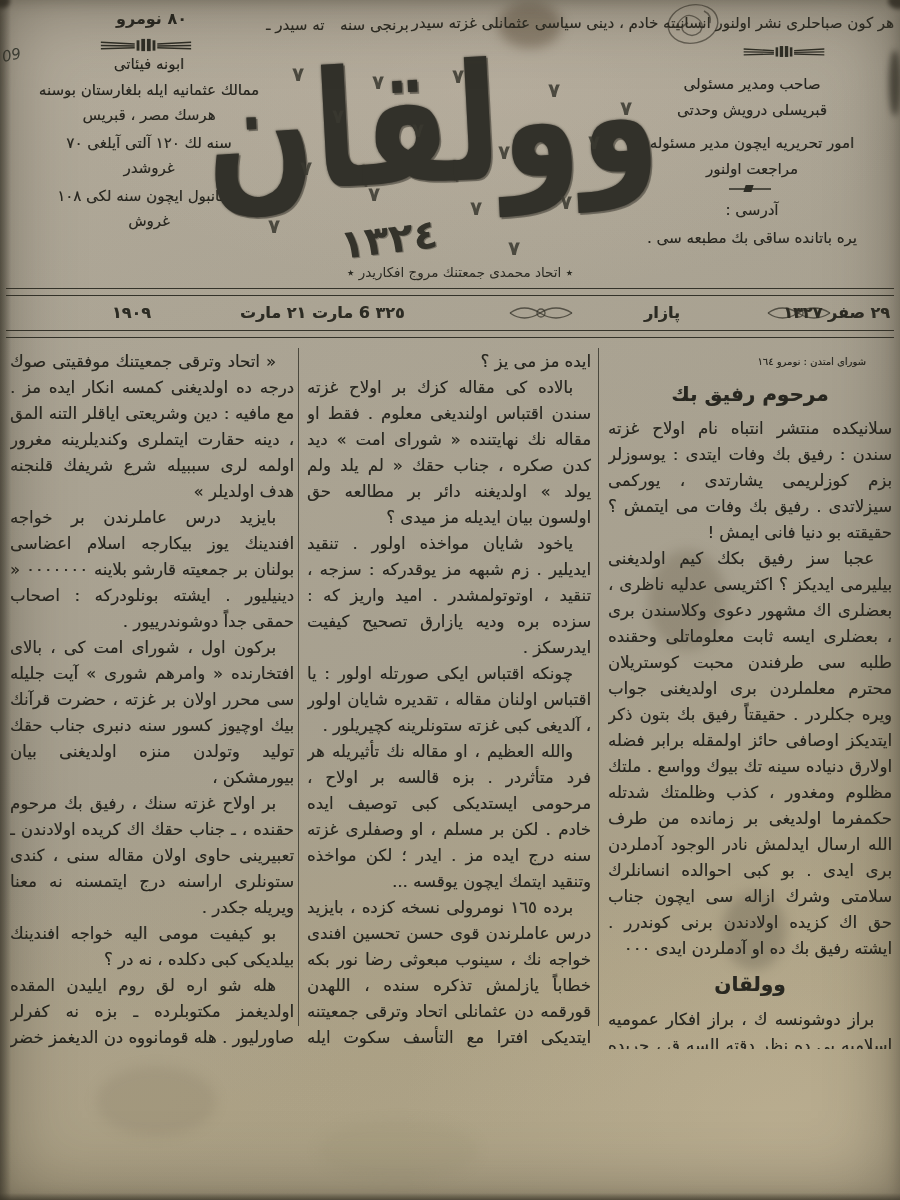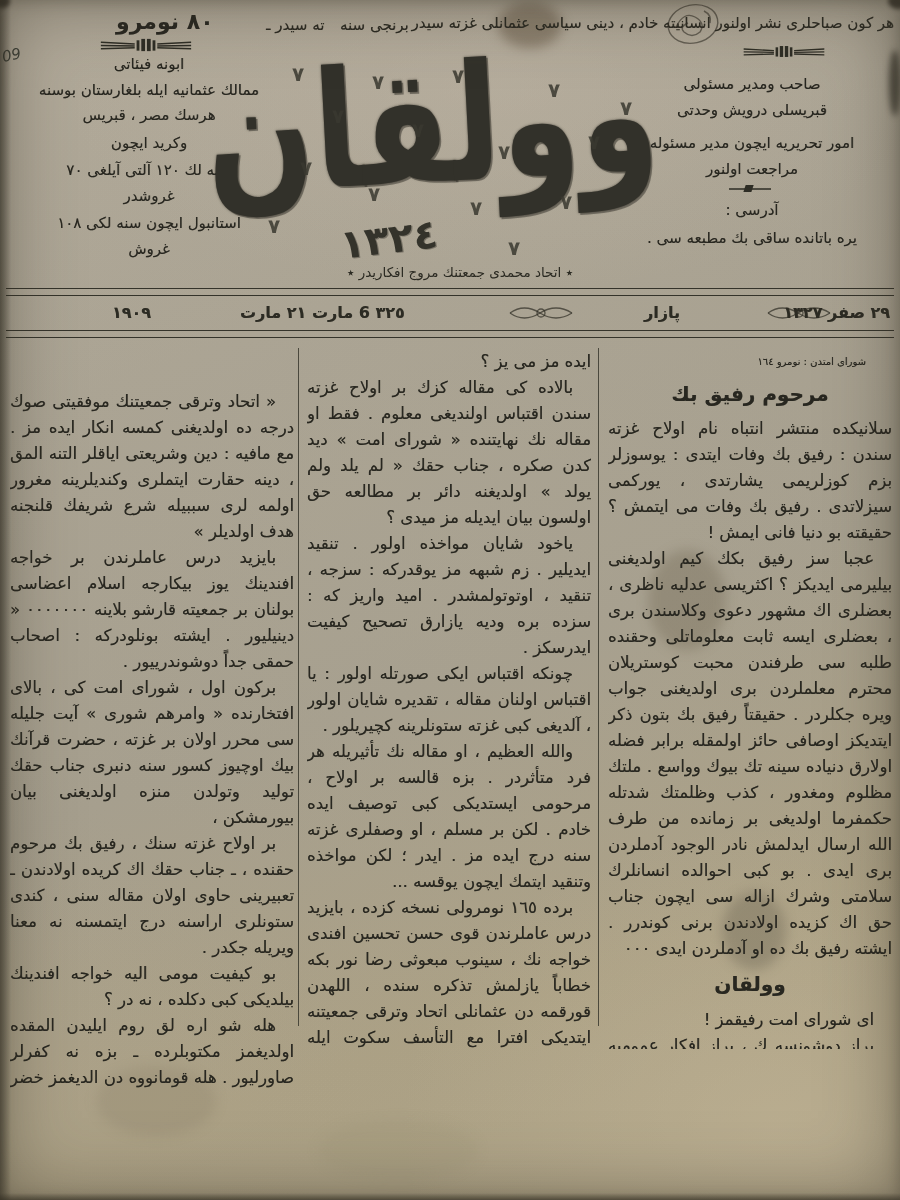--- a/index.html
+++ b/index.html
@@ -18,21 +18,21 @@
   .edge-left{position:absolute;left:0;top:0;width:11px;height:1200px;pointer-events:none;
     background:linear-gradient(to right, rgba(42,39,30,.55), rgba(42,39,30,0));}
   .edge-bottom{position:absolute;left:0;top:1193px;width:900px;height:7px;pointer-events:none;
     background:linear-gradient(to bottom, rgba(60,54,40,0), rgba(48,44,33,.6));}
   .corner{position:absolute;pointer-events:none;border-radius:50%;filter:blur(2px);background:rgba(25,23,18,.75);}
   .smudge{position:absolute;pointer-events:none;border-radius:50%;filter:blur(3px);}
   .stain{position:absolute;pointer-events:none;border-radius:50%;filter:blur(6px);}
 
   .topstrip span{position:absolute;white-space:nowrap;font-size:15px;color:#2b2a22;
     text-shadow:.3px .3px .5px rgba(40,38,30,.5);}
-  .issue-no{position:absolute;left:116px;top:9px;font-size:22px;font-weight:bold;white-space:nowrap;}
+  .issue-no{position:absolute;left:116px;top:9px;font-size:16px;font-weight:bold;white-space:nowrap;}
   .margin-note{position:absolute;left:2px;top:46px;font-size:15px;font-style:italic;
     color:#3d4038;transform:rotate(-12deg);font-family:"DejaVu Sans",sans-serif;}
 
   .hdr-block{position:absolute;text-align:center;font-size:15px;line-height:25.5px;
     text-shadow:.3px .3px .5px rgba(40,38,30,.45);}
   .hdr-block .ln{display:block;}
 
   .masthead-title{position:absolute;left:250px;top:30px;width:400px;text-align:center;
     font-size:122px;font-weight:bold;color:#32312a;line-height:190px;
     transform:rotate(-3deg) scale(1.04,1.32);transform-origin:center;
@@ -107,21 +107,20 @@
         <rect x="45" y="1.5" width="4" height="13"></rect>
       <rect x="51" y="1.5" width="4" height="13"></rect>
         <rect x="57" y="3" width="3" height="11"></rect>
     </g>
   </svg>
 
   <div class="hdr-block" style="left:8px;top:52px;width:282px;">
     <span class="ln">ابونه فيئاتى</span>
     <span class="ln">ممالك عثمانيه ايله بلغارستان بوسنه</span>
     <span class="ln">هرسك مصر ، قبريس</span>
-    <span class="ln" style="margin-top:2px;">وكريد ايچون</span>
     <span class="ln" style="margin-top:2px;">سنه لك ١٢٠ آلتى آيلغى ٧٠</span>
     <span class="ln">غروشدر</span>
     <span class="ln" style="margin-top:2px;">استانبول ايچون سنه لكى ١٠٨</span>
     <span class="ln">غروش</span>
   </div>
 
   <svg style="position:absolute;left:742px;top:44px;" width="84" height="15" viewBox="0 0 100 16">
     <g stroke="#2e2d25" stroke-width="1.6" fill="none">
       <path d="M2 5 L38 7"></path>
         <path d="M2 8.5 L38 9"></path>
@@ -202,34 +201,33 @@
 
   <div class="vrule" style="left:598px;"></div>
   <div class="vrule" style="left:298px;"></div>
 
   <div class="col" style="left:608px;width:284px;">
     <div class="kicker">شوراى امتدن : نومرو ١٦٤</div>
     <div class="headline">مرحوم رفيق بك</div>
     <p class="noindent">سلانيكده منتشر انتباه نام اولاح غزته سندن : رفيق بك وفات ايتدى : يوسوزلر بزم كوزلريمى يشارتدى ، يوركمى سيزلاتدى . رفيق بك وفات مى ايتمش ؟ حقيقته بو دنيا فانى ايمش !</p>
     <p class="gap-s">عجبا سز رفيق بكك كيم اولديغنى بيليرمى ايديكز ؟ اكثريسى عدليه ناظرى ، بعضلرى اك مشهور دعوى وكلاسندن برى ، بعضلرى ايسه ثابت معلوماتلى وحقنده طلبه سى طرفندن محبت كوستريلان محترم معلملردن برى اولديغنى جواب ويره جكلردر . حقيقتاً رفيق بك بتون ذكر ايتديكز اوصافى حائز اولمقله برابر فضله اولارق دنياده سينه تك بيوك وواسع . ملتك مظلوم ومغدور ، كذب وظلمتك شدتله حكمفرما اولديغى بر زمانده من طرف الله ارسال ايدلمش نادر الوجود آدملردن برى ايدى . بو كبى احوالده انسانلرك سلامتى وشرك ازاله سى ايچون جناب حق اك كزيده اولادندن برنى كوندرر . ايشته رفيق بك ده او آدملردن ايدى ٠٠٠</p>
     <div class="subhead">وولقان</div>
-    <p>اى شوراى امت رفيقمز !</p>
     <p class="gap-s">براز دوشونسه ك ، براز افكار عموميه اسلاميه يى ده نظر دقته السه ق ، جريده لريمزك ستونلرينه ، برازدها كوزل مقاله لر درج</p>
   </div>
 
   <div class="col" style="left:307px;width:284px;">
     <p class="noindent">ايده مز مى يز ؟</p>
     <p>بالاده كى مقاله كزك بر اولاح غزته سندن اقتباس اولنديغى معلوم . فقط او مقاله نك نهايتنده « شوراى امت » ديد كدن صكره ، جناب حقك « لم يلد ولم يولد » اولديغنه دائر بر مطالعه حق اولسون بيان ايديله مز ميدى ؟</p>
     <p class="gap-s">ياخود شايان مواخذه اولور . تنقيد ايديلير . زم شبهه مز يوقدركه : سزجه ، تنقيد ، اوتوتولمشدر . اميد واريز كه : سزده بره وديه يازارق تصحيح كيفيت ايدرسكز .</p>
     <p class="gap-s">چونكه اقتباس ايكى صورتله اولور : يا اقتباس اولنان مقاله ، تقديره شايان اولور ، آلديغى كبى غزته ستونلرينه كچيريلور .</p>
     <p class="gap-s">والله العظيم ، او مقاله نك تأثيريله هر فرد متأثردر . بزه قالسه بر اولاح ، مرحومى ايستديكى كبى توصيف ايده خادم . لكن بر مسلم ، او وصفلرى غزته سنه درج ايده مز . ايدر ؛ لكن مواخذه وتنقيد ايتمك ايچون يوقسه ...</p>
     <p class="gap-s">برده ١٦٥ نومرولى نسخه كزده ، بايزيد درس عاملرندن قوى حسن تحسين افندى خواجه نك ، سينوب مبعوثى رضا نور بكه خطاباً يازلمش تذكره سنده ، اللهدن قورقمه دن عثمانلى اتحاد وترقى جمعيتنه ايتديكى افترا مع التأسف سكوت ايله كچشديريله جك ماهيتده دكلدر . بافكر صاحب تذكره ، نه ديیور :</p>
   </div>
 
-  <div class="col" style="left:10px;width:284px;margin-top:40px;">
+  <div class="col" style="left:10px;width:284px;">
     <p>« اتحاد وترقى جمعيتنك موفقيتى صوك درجه ده اولديغنى كمسه انكار ايده مز . مع مافيه : دين وشريعتى اياقلر التنه المق ، دينه حقارت ايتملرى وكنديلرينه مغرور اولمه لرى سببيله شرع شريفك قلنجنه هدف اولديلر »</p>
     <p class="gap-s">بايزيد درس عاملرندن بر خواجه افندينك يوز بيكارجه اسلام اعضاسى بولنان بر جمعيته قارشو بلاينه ٠٠٠٠٠٠٠ « دينيليور . ايشته بونلودركه : اصحاب حمقى جداً دوشوندريیور .</p>
     <p class="gap-s">بركون اول ، شوراى امت كى ، بالاى افتخارنده « وامرهم شورى » آيت جليله سى محرر اولان بر غزته ، حضرت قرآنك بيك اوچيوز كسور سنه دنبرى جناب حقك توليد وتولدن منزه اولديغنى بيان بيورمشكن ،</p>
     <p class="gap-s">بر اولاح غزته سنك ، رفيق بك مرحوم حقنده ، ـ جناب حقك اك كريده اولادندن ـ تعبيرينى حاوى اولان مقاله سنى ، كندى ستونلرى اراسنه درج ايتمسنه نه معنا ويريله جكدر .</p>
     <p class="gap-s">بو كيفيت مومى اليه خواجه افندينك بيلديكى كبى دكلده ، نه در ؟</p>
     <p class="gap-s">هله شو اره لق روم ايليدن المقده اولديغمز مكتوبلرده ـ بزه نه كفرلر صاورلیور . هله قومانووه دن الديغمز خضر امضالى بر مكتوبده ، بزه نه لر يازلمدى . نه لر سويلنمدى . نه جمعيتمز قالدى . نه قارشلرمز قالدى نه ده بز .</p>
   </div>
 
   <div class="edge-left"></div>
   <div class="edge-bottom"></div>

